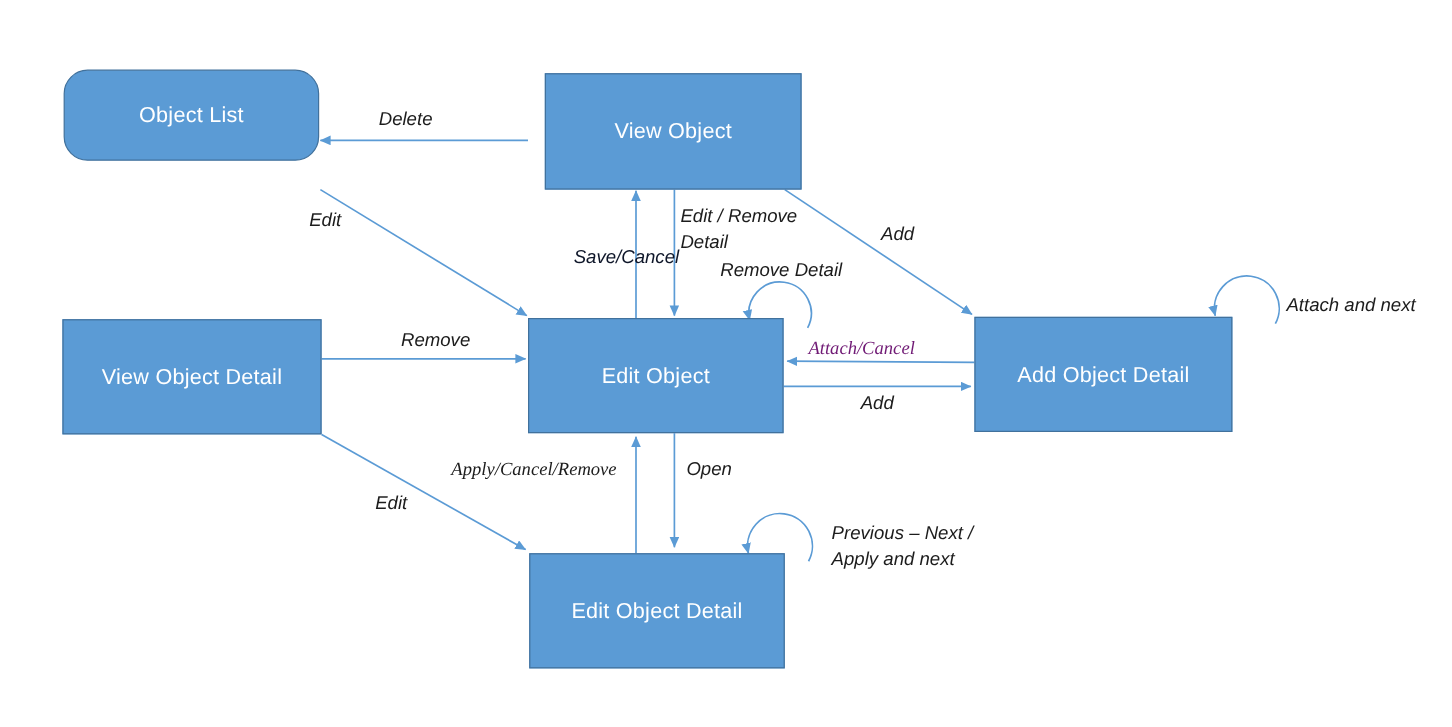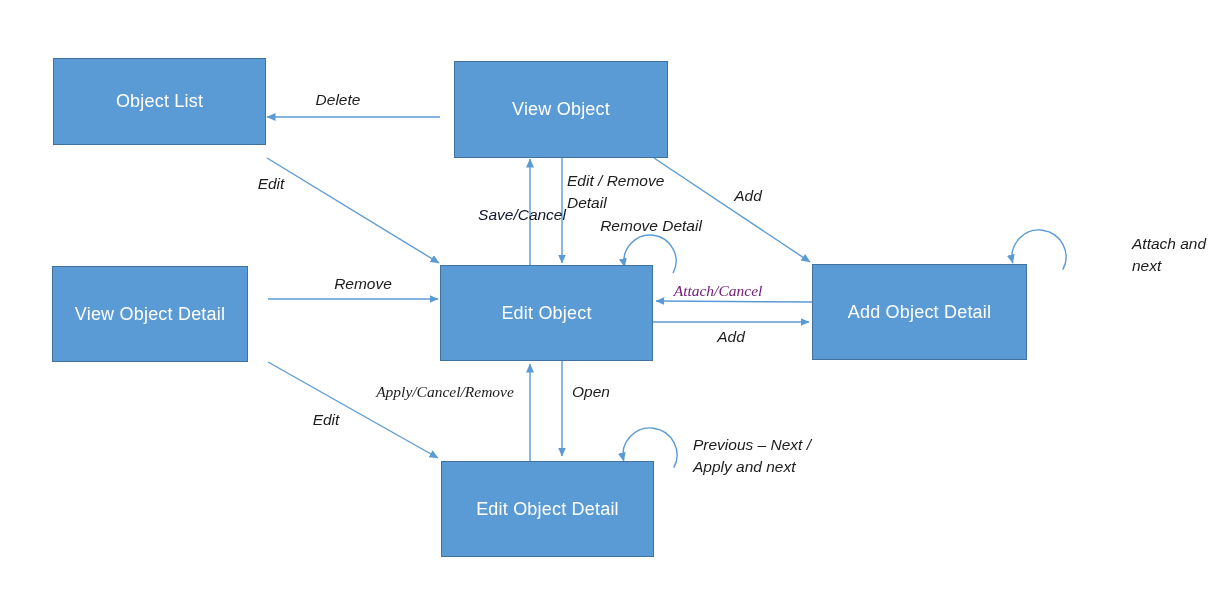--- a/index.html
+++ b/index.html
@@ -51,35 +51,35 @@
       <path d="M 673.0,273.2 A 26 26 0 1 0 624.7,266.8" fill="none" stroke="#5b9bd5" stroke-width="1.4" marker-end="url(#arw)"></path>
       <line x1="268" y1="299" x2="438" y2="299" stroke="#5b9bd5" stroke-width="1.4" marker-end="url(#arw)"></line>
       <line x1="812" y1="302" x2="656" y2="301" stroke="#5b9bd5" stroke-width="1.4" marker-end="url(#arw)"></line>
       <line x1="653" y1="322" x2="809" y2="322" stroke="#5b9bd5" stroke-width="1.4" marker-end="url(#arw)"></line>
       <path d="M 1062.8,269.7 A 27 27 0 1 0 1012.7,263.1" fill="none" stroke="#5b9bd5" stroke-width="1.4" marker-end="url(#arw)"></path>
       <line x1="530" y1="461" x2="530" y2="364" stroke="#5b9bd5" stroke-width="1.4" marker-end="url(#arw)"></line>
       <line x1="562" y1="361" x2="562" y2="456" stroke="#5b9bd5" stroke-width="1.4" marker-end="url(#arw)"></line>
       <line x1="268" y1="362" x2="438" y2="458" stroke="#5b9bd5" stroke-width="1.4" marker-end="url(#arw)"></line>
       <path d="M 673.8,467.7 A 27 27 0 1 0 623.7,461.1" fill="none" stroke="#5b9bd5" stroke-width="1.4" marker-end="url(#arw)"></path>
     </svg>
-    <div class="node" style="left: 53px; top: 58px; width: 213px; height: 87px; background: rgb(91, 155, 213); border-color: rgb(65, 113, 156); color: rgb(255, 255, 255);">Object List</div>
+    <div class="node" style="left: 53px; top: 58px; width: 213px; height: 76px; background: rgb(91, 155, 213); border-color: rgb(65, 113, 156); color: rgb(255, 255, 255); border-radius: 20px;">Object List</div>
     <div class="node" style="left: 440px; top: 61px; width: 214px; height: 97px; background: rgb(91, 155, 213); border-color: rgb(65, 113, 156); color: rgb(255, 255, 255); margin-left: 14px;">View Object</div>
-    <div class="node" style="left: 52px; top: 266px; width: 196px; height: 96px; background: rgb(91, 155, 213); border-color: rgb(65, 113, 156); color: rgb(255, 255, 255);">View Object Detail</div>
+    <div class="node" style="left: 52px; top: 266px; width: 216px; height: 96px; background: rgb(91, 155, 213); border-color: rgb(65, 113, 156); color: rgb(255, 255, 255);">View Object Detail</div>
     <div class="node" style="left: 440px; top: 265px; width: 213px; height: 96px; background: rgb(91, 155, 213); border-color: rgb(65, 113, 156); color: rgb(255, 255, 255);">Edit Object</div>
     <div class="node" style="left: 441px; top: 461px; width: 213px; height: 96px; background: rgb(91, 155, 213); border-color: rgb(65, 113, 156); color: rgb(255, 255, 255);">Edit Object Detail</div>
     <div class="node" style="left: 812px; top: 264px; width: 215px; height: 96px; background: rgb(91, 155, 213); border-color: rgb(65, 113, 156); color: rgb(255, 255, 255);">Add Object Detail</div>
     <div class="edge-label" style="left: 338px; top: 100px; color: rgb(28, 28, 28);">Delete</div>
     <div class="edge-label" style="left: 271px; top: 184px; color: rgb(28, 28, 28);">Edit</div>
     <div class="edge-label" style="left: 478px; top: 215px; color: #0f172a; margin-left: 44px;">Save/Cancel</div>
     <div class="edge-label left" style="left: 567px; top: 192px; color: rgb(28, 28, 28);">Edit / Remove
 Detail</div>
     <div class="edge-label" style="left: 748px; top: 196px; color: rgb(28, 28, 28);">Add</div>
     <div class="edge-label" style="left: 651px; top: 226px; color: rgb(28, 28, 28);">Remove Detail</div>
     <div class="edge-label" style="left: 363px; top: 284px; color: rgb(28, 28, 28);">Remove</div>
     <div class="edge-label" style="left: 718px; top: 291px; color: #701a75; font-family: Liberation Serif, serif;">Attach/Cancel</div>
     <div class="edge-label" style="left: 731px; top: 337px; color: rgb(28, 28, 28);">Add</div>
-    <div class="edge-label left" style="left: 1132px; top: 255px; color: rgb(28, 28, 28);">Attach and next</div>
+    <div class="edge-label left" style="left: 1072px; top: 255px; color: rgb(28, 28, 28);">Attach and next</div>
     <div class="edge-label" style="left: 445px; top: 392px; color: rgb(28, 28, 28); font-family: Liberation Serif, serif;">Apply/Cancel/Remove</div>
     <div class="edge-label left" style="left: 572px; top: 392px; color: rgb(28, 28, 28);">Open</div>
     <div class="edge-label" style="left: 326px; top: 420px; color: rgb(28, 28, 28);">Edit</div>
     <div class="edge-label left" style="left: 693px; top: 456px; color: rgb(28, 28, 28);">Previous – Next  /
 Apply and next</div>
   </div>
 
 </body></html>

